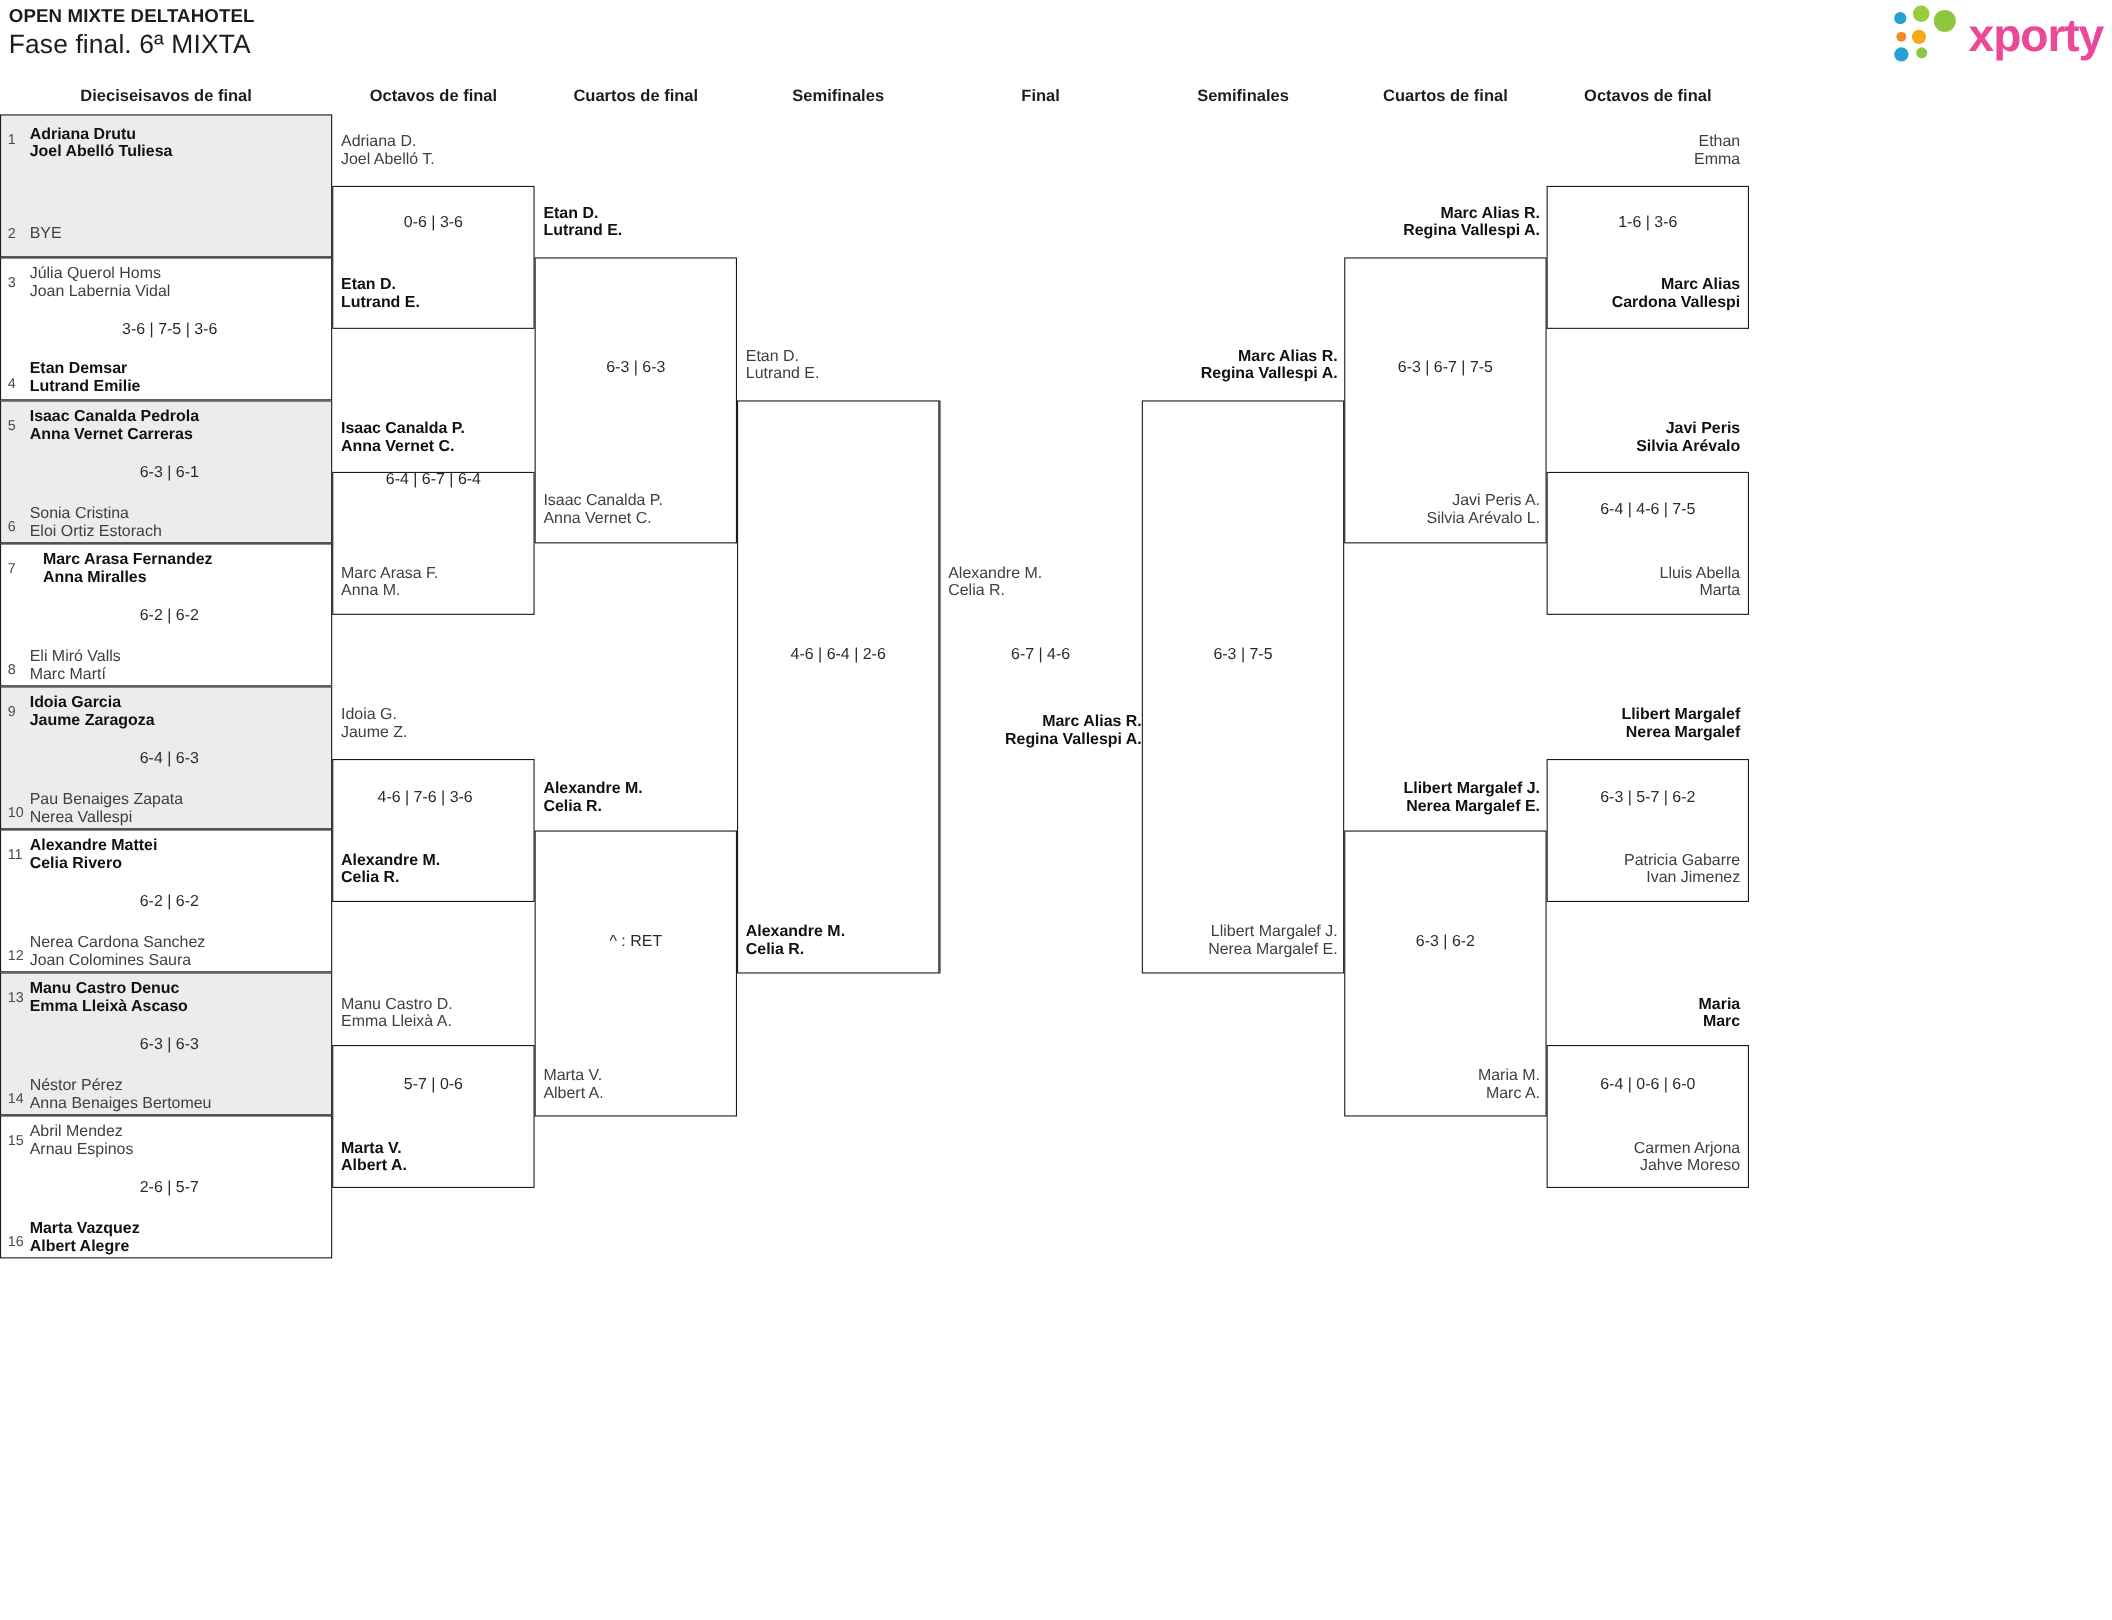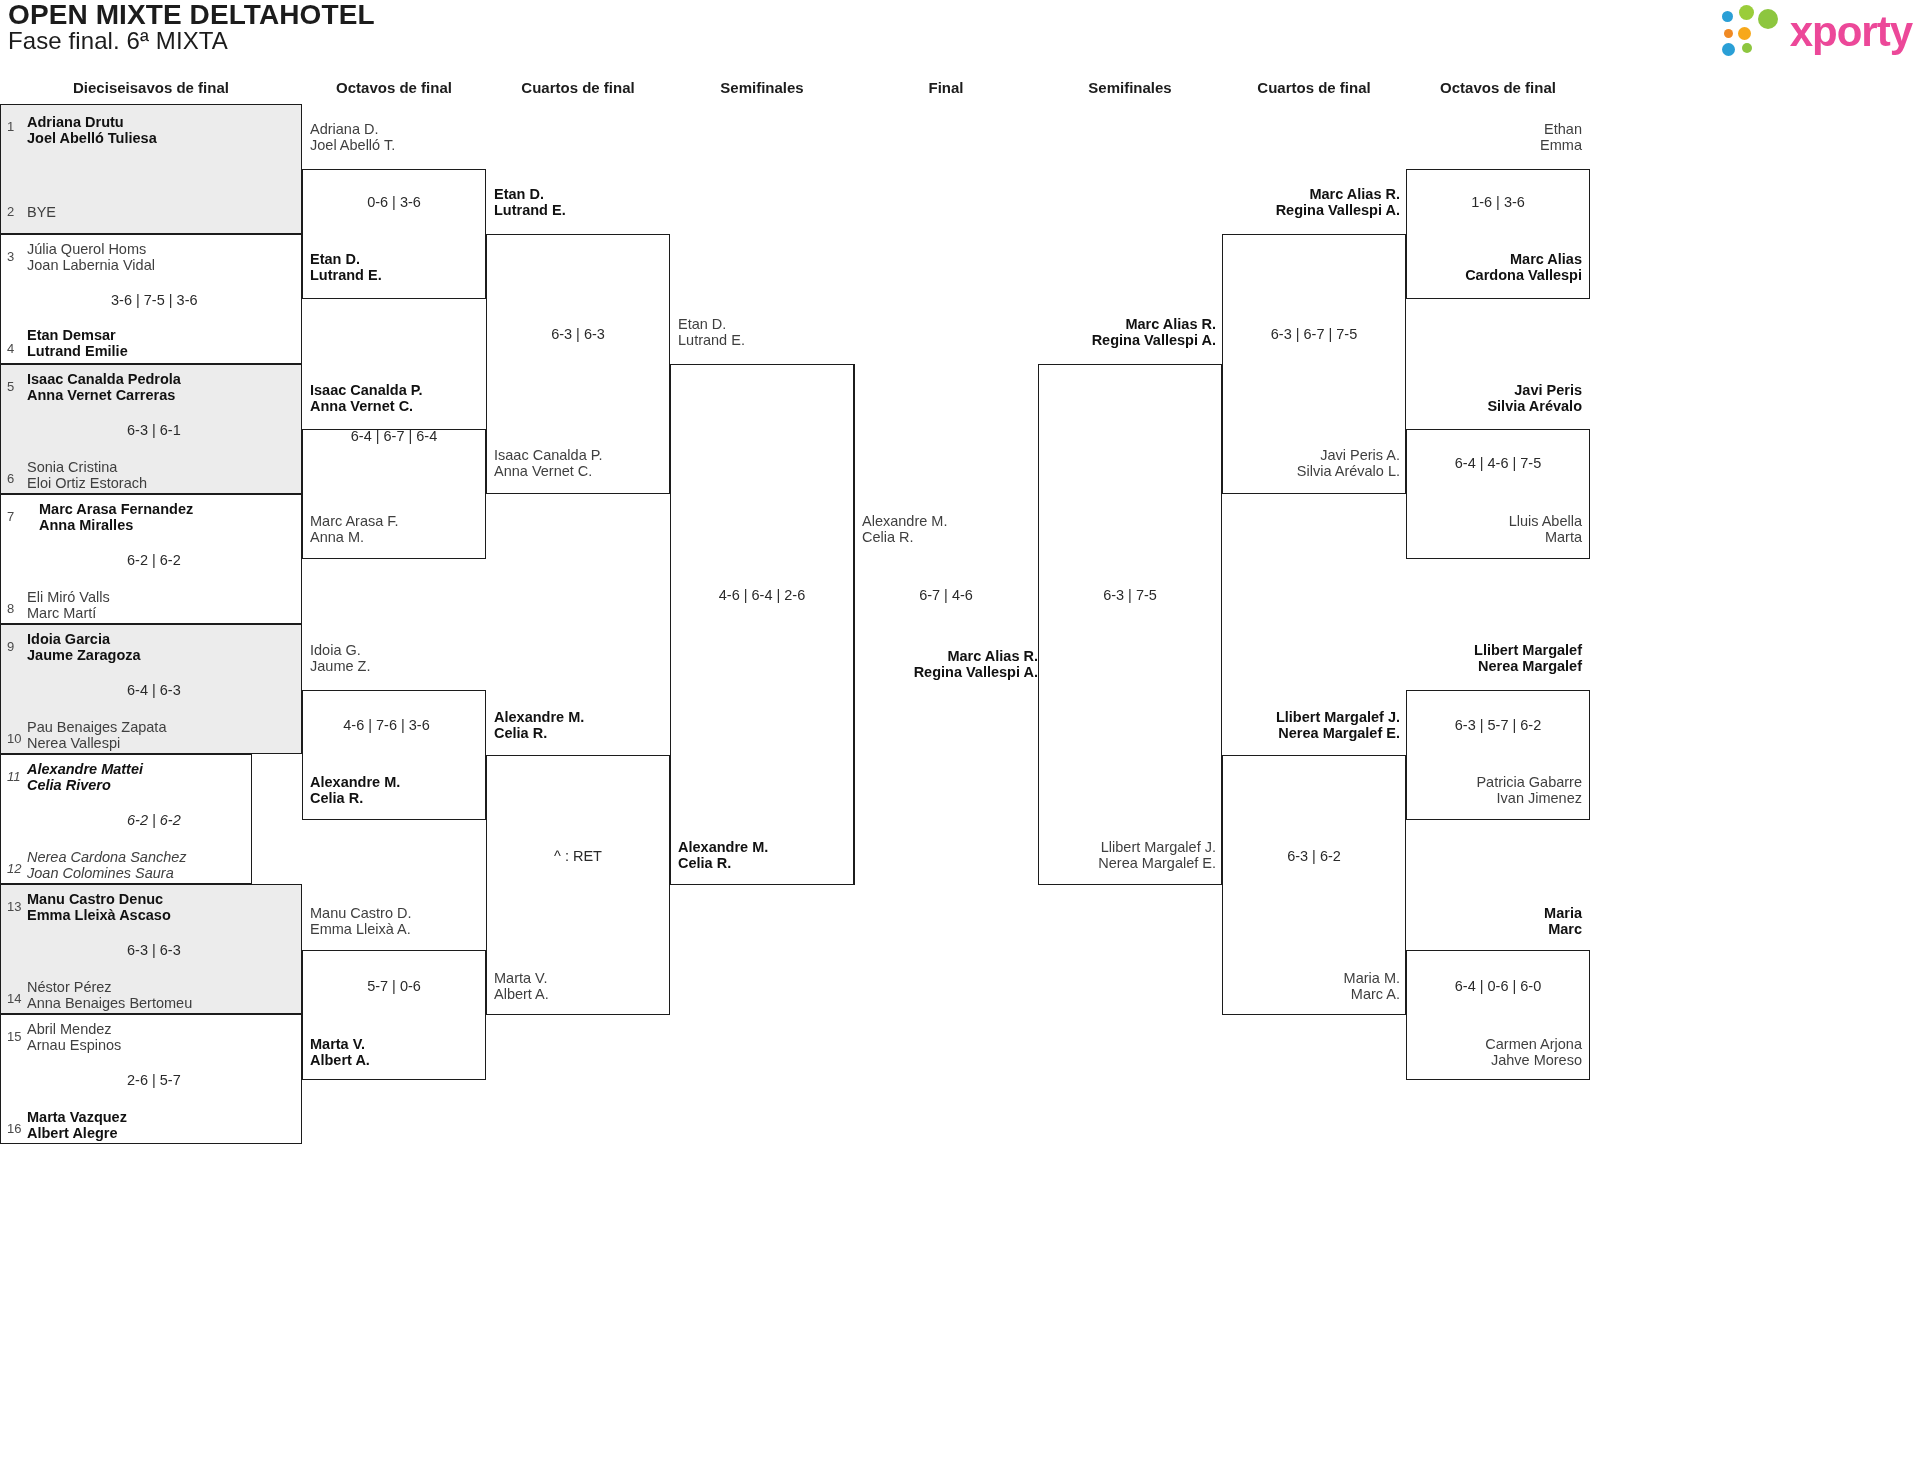--- a/index.html
+++ b/index.html
@@ -13,21 +13,21 @@
   #page {
     position: relative;
     width: 1920px;
     height: 1473px;
     overflow: hidden;
     background: #fff;
   }
 
   
   .title-block { position: absolute; left: 8px; top: 2px; }
-  .title-line1 { font-size: 28px; font-weight: 700; letter-spacing: .1px; line-height: 26px; }
+  .title-line1 { font-size: 17px; font-weight: 700; letter-spacing: .1px; line-height: 26px; }
   .title-line2 { font-size: 24px; font-weight: 400; letter-spacing: .1px; line-height: 26px; }
 
   .logo { position: absolute; right: 8px; top: 4px; height: 56px; display: flex; align-items: center; gap: 6px; }
   .logo-dots { position: relative; width: 62px; height: 54px; }
   .logo-dots i { position: absolute; border-radius: 50%; display: block; }
   .logo-word { font-size: 42px; font-weight: 700; color: #ec4899; letter-spacing: -1px; line-height: 42px; }
 
   
   .round-head {
     position: absolute;
@@ -170,21 +170,21 @@
       <div>Jaume Zaragoza</div>
     </div>
     <div class="seed-num" style="top:106px;">10</div>
     <div class="seed-names lose" style="top:94px;">
       <div>Pau Benaiges Zapata</div>
       <div>Nerea Vallespi</div>
     </div>
     <div class="seed-score" style="left:126px; top:57px;">6-4 | 6-3</div>
   </div>
 
-  <div class="seedbox" style="left:0px; top:754px; width:252px; height:130px;font-style:italic;">
+  <div class="seedbox" style="left:0px; top:754px; width:302px; height:130px;">
     <div class="seed-num" style="top:14px;">11</div>
     <div class="seed-names win" style="top:6px;">
       <div>Alexandre Mattei</div>
       <div>Celia Rivero</div>
     </div>
     <div class="seed-num" style="top:106px;">12</div>
     <div class="seed-names lose" style="top:94px;">
       <div>Nerea Cardona Sanchez</div>
       <div>Joan Colomines Saura</div>
     </div>

